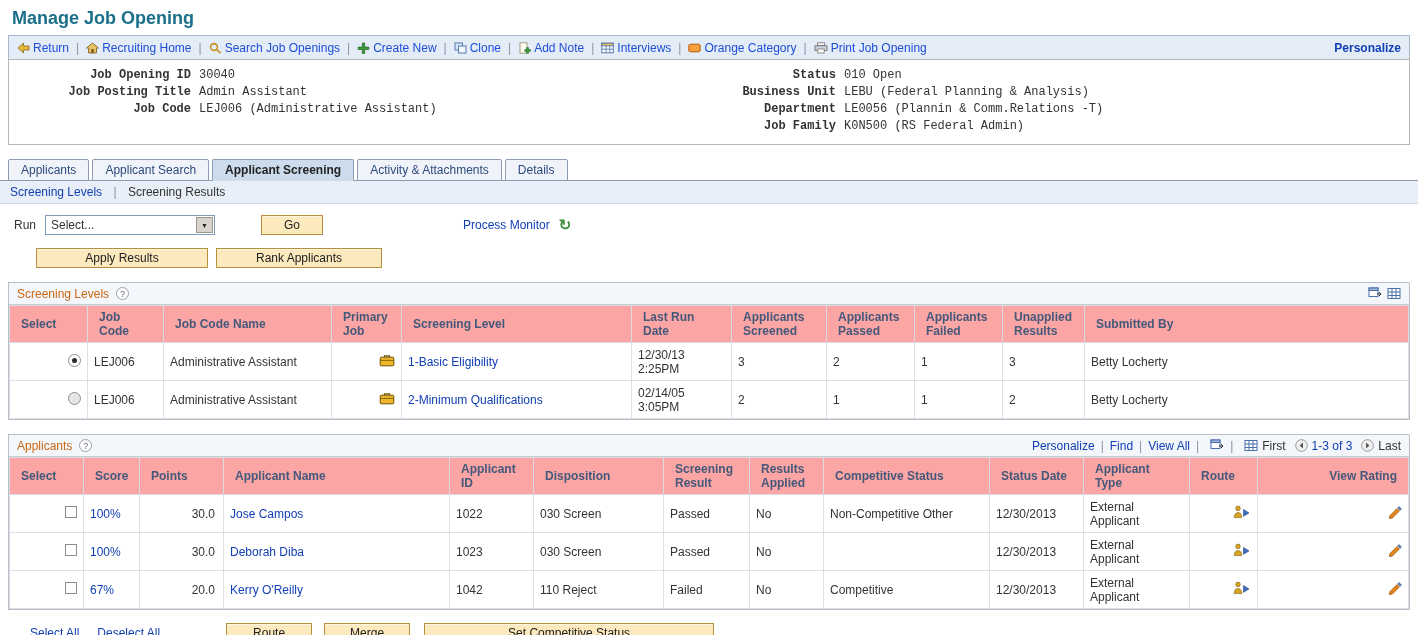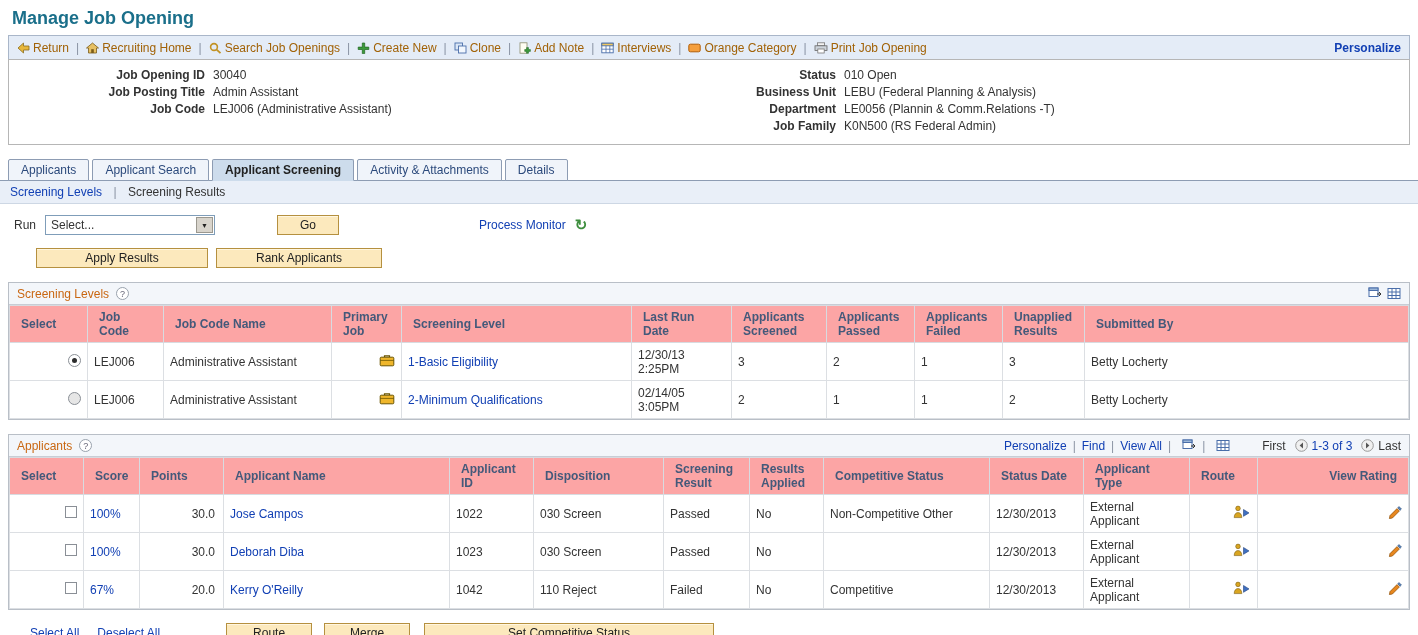--- a/index.html
+++ b/index.html
@@ -8,29 +8,29 @@
     width:1418px; height:635px; overflow:hidden;
     font-family:"Liberation Sans", sans-serif; font-size:12px; color:#333; background:#fff;
   }
   a { text-decoration:none; cursor:pointer; }
   .link { color:#1240b4; }
   .page-title { font-size:18px; font-weight:bold; color:#1a6f8a; padding:8px 12px 6px;border-radius:12px; }
 
   
   .toolbar { margin:0 8px; background:#e4ecf7; border:1px solid #a9b6c9; height:25px;
              display:flex; align-items:center; padding:0 8px; white-space:nowrap; }
-  .tb-item { color:#a16207; display:inline-flex; align-items:center; gap:3px; }
+  .tb-item { color:#1d4ed8; display:inline-flex; align-items:center; gap:3px; }
   .tb-sep { color:#8a93a3; margin:0 7px; }
   .tb-sep::after { content:"|"; }
   .tb-spacer { flex:1; }
   .tb-personalize { color:#1240b4; font-weight:bold; }
   .icon { display:inline-flex; align-items:center; }
 
   
-  .job-header { margin:-1px 8px 0; border:1px solid #b6b6b6; padding:7px 14px 9px; display:flex; background:#fff; }
+  .job-header { margin:-1px 8px 0; border:1px solid #b6b6b6; padding:7px 0 9px; display:flex; background:#fff;font-family:Liberation Mono, monospace; }
   .jh-col { width:50%; }
   .jh-row { display:flex; line-height:17px; }
   .jh-label { font-weight:bold; text-align:right; padding-right:8px; color:#333; }
   .jh-col.left .jh-label { width:190px; }
   .jh-col.right .jh-label { width:135px; }
 
   
   .tabs-row { margin:14px 8px -1px; display:flex; gap:3px; position:relative; z-index:2; }
   .tab { border:1px solid #8d9cb3; border-radius:2px 2px 0 0; background:#f0f4fa;
          padding:3px 12px; color:#2c4a7c; cursor:pointer; }
@@ -46,42 +46,42 @@
   .run-label { font-weight:normal; margin-right:9px; }
   .select-box { width:170px; height:20px; border:1px solid #7f9db9; background:#fff;
                 position:relative; display:flex; align-items:center; padding-left:5px; cursor:pointer; }
   .dd-btn { position:absolute; right:1px; top:1px; bottom:1px; width:17px; background:#d8d4cc;
             border:1px solid #9b988f; display:flex; align-items:center; justify-content:center;
             font-size:7px; color:#222; }
   .dd-btn::after { content:"▼"; }
   .btn { background:#fce9bd; border:1px solid #b5903f; height:20px; display:inline-flex;
          align-items:center; justify-content:center; color:#222; cursor:pointer;
          box-shadow:inset 0 1px 0 #fff6df; font-size:12px; }
-  .go-btn { width:62px; margin-left:62px; }
+  .go-btn { width:62px; margin-left:46px; }
   .pm-link { margin-left:140px; }
   .refresh-icon { color:#3f8f3f; font-size:15px; font-weight:bold; margin-left:9px; cursor:pointer; }
   .refresh-icon::after { content:"↻"; }
   .action-row { margin:11px 8px 0 36px; display:flex; gap:8px; }
   .apply-btn { width:172px; } .rank-btn { width:166px; }
 
   
   .section { margin:14px 8px 0; border:1px solid #b9bfc7; }
   .section-header { background:#f3f6fa; border-bottom:1px solid #c8cdd5; display:flex;
                     align-items:center; padding:3px 8px; min-height:22px; }
   .section-title { color:#c96712; }
   .help-icon { display:inline-block; width:13px; height:13px; border:1px solid #99a2ad;
                border-radius:50%; color:#667; font-size:9px; line-height:12px; text-align:center;
                margin-left:7px; background:#fff; cursor:pointer; }
   .help-icon::after { content:"?"; }
   .sh-spacer { flex:1; }
   .mini-icon { margin-left:5px; cursor:pointer; display:inline-flex; }
   .hdr-links { display:flex; align-items:center; }
   .hdr-links .sep { color:#8a93a3; margin:0 6px; }
   .hdr-links .sep::after { content:"|"; }
-  .pager { display:flex; align-items:center; margin-left:32px; gap:4px; }
+  .pager { display:flex; align-items:center; margin-left:4px; gap:4px; }
   .pager .ptext { color:#333; }
   .pager .range { color:#1240b4; }
 
   table { border-collapse:collapse; width:100%; table-layout:fixed; background:#fff; }
   th { background:#fca5a5; color:#44597a; font-weight:bold; text-align:left;
        border:1px solid #d8dbe0; padding:4px 11px; vertical-align:middle; }
   td { border:1px solid #dcdfe3; padding:4px 6px; vertical-align:middle; color:#333; word-wrap:break-word; }
   tbody tr { height:38px; }
   .center { text-align:right; }
   .num-right { text-align:right; padding-right:8px; }

